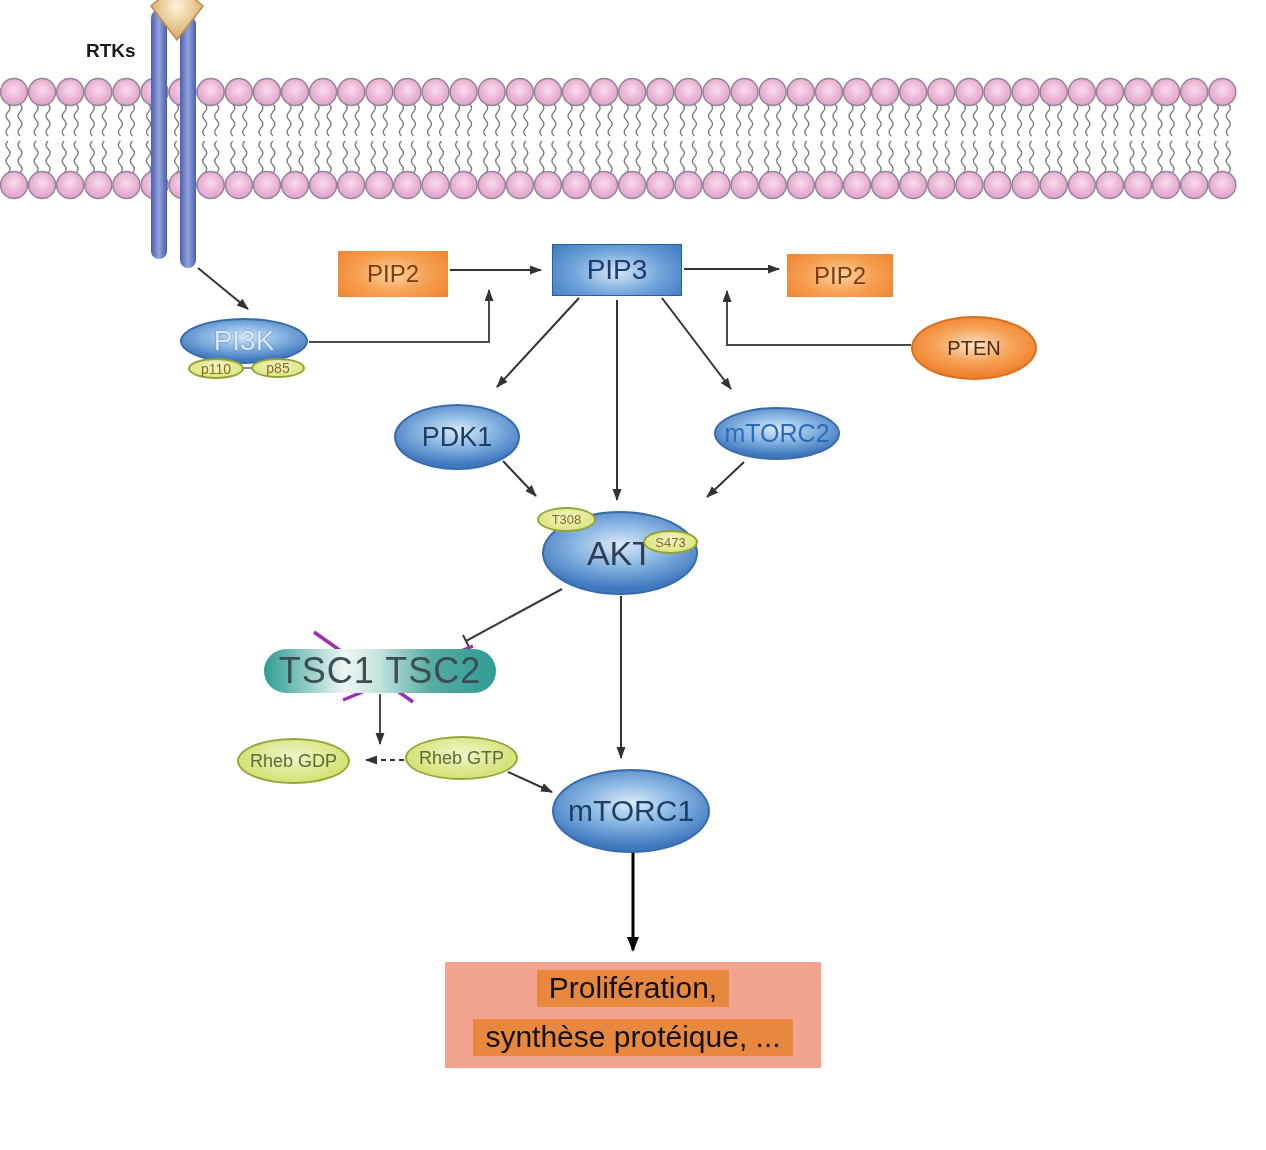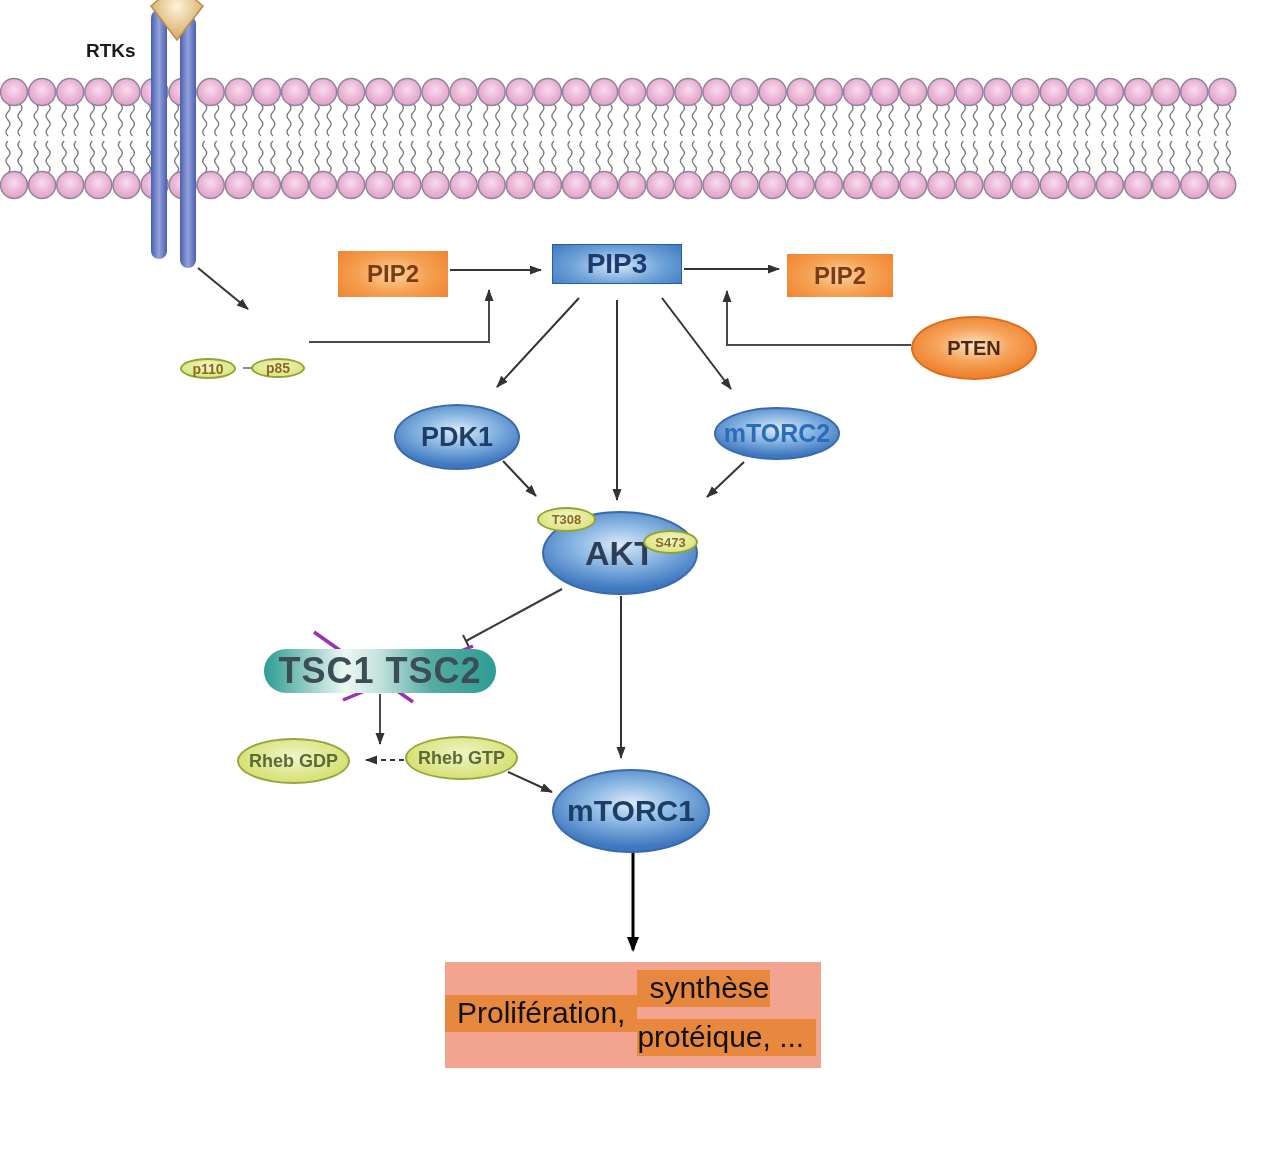--- a/index.html
+++ b/index.html
@@ -1,40 +1,40 @@
 <!DOCTYPE html>
 <html style="--node-blue: #3f78bf; --node-orange: #ee7e28; --badge-green: #dce57e; --badge-green-border: #94a235; --badge-text: #8a6a1e; --teal: #2e9c93; --tsc-text: #3d4d55; --membrane-pink: #eab5d5; --membrane-outline: #90859c; --receptor-blue: #4b5fae; --diamond-tan: #d3a258; --arrow-dark: #333333; --connector-gray: #4a4a4a; --inhibit-purple: #9b30b0; --outcome-outer: #f2a490; --outcome-inner: #e8883e; --outcome-text: #111111; --pip3-text: #1e3a70; --pip2-text: #7a3c12; --blue-text-dark: #1d3f66; --mtorc2-text: #2b6cb8; --pi3k-text: #dce9f8; --rheb-text: #5c6a35; --pten-text: #4a2a12;"><head>
 <meta charset="utf-8">
 <title>Pathway Diagram</title>
 <style>
   html,body{margin:0;padding:0;background:#fff;}
   #stage{position:relative;width:1266px;height:1150px;background:#fff;overflow:hidden;
          font-family:"Liberation Sans",sans-serif;}
   #connector-svg{position:absolute;left:0;top:0;z-index:1;}
   .node{position:absolute;z-index:2;display:flex;align-items:center;justify-content:center;
-        font-weight:bold;text-align:center;box-sizing:border-box;}
+        font-weight:normal;text-align:center;box-sizing:border-box;}
   .ellipse{border-radius:50%;}
   .blue-ellipse{background:radial-gradient(ellipse 62% 55% at 50% 40%, #dceaf8 0%, #8db9e4 45%, var(--node-blue) 100%);
         border:2px solid #386aad;color:var(--blue-text-dark);}
   .pi3k{color:var(--pi3k-text);text-shadow:0 0 2px #3c6fb0;}
   .mtorc2-text{color:var(--mtorc2-text);}
   .orange-ellipse{background:radial-gradient(ellipse 60% 55% at 50% 45%, #fde3c4 0%, #f6a45c 50%, var(--node-orange) 100%);
         border:2px solid #da6f1e;color:var(--pten-text);}
   .orange-rect{background:radial-gradient(ellipse 70% 90% at 50% 50%, #fdd2a0 0%, #f5a153 45%, var(--node-orange) 100%);
         color:var(--pip2-text);}
   .blue-rect{background:radial-gradient(ellipse 70% 90% at 50% 55%, #d5e6f7 0%, #6fa3d9 50%, #3574be 100%);
         color:var(--pip3-text);border:1px solid #2a5f9e;}
   .green-badge{background:radial-gradient(ellipse at 50% 40%, #f1f5cd 0%, var(--badge-green) 75%);
         border:2px solid var(--badge-green-border);color:var(--badge-text);}
   .rheb{background:radial-gradient(ellipse at 50% 40%, #eff4c9 0%, #d9e37c 65%, #cbd966 100%);
         border:2px solid #98a53c;color:var(--rheb-text);}
   .tsc{background:linear-gradient(90deg, var(--teal) 0%, #7fc3bb 15%, #eef7f4 35%, #c2e2dc 50%, #56aca2 72%, var(--teal) 100%);
         color:var(--tsc-text);border-radius:22px;letter-spacing:1px;}
   .rtks-label{position:absolute;z-index:3;font-weight:bold;font-size:19px;color:#1a1a1a;}
-  .outcome{position:absolute;z-index:2;background:var(--outcome-outer);display:flex;flex-direction:row;
+  .outcome{position:absolute;z-index:2;background:var(--outcome-outer);display:flex;flex-direction:column;
         align-items:center;justify-content:center;}
   .oline{line-height:44px;}
   .oline span{background:var(--outcome-inner);padding:1px 12px 3px 12px;font-size:30px;
         color:var(--outcome-text);font-weight:normal;}
   
   .arrow{stroke:var(--arrow-dark);stroke-width:2;fill:none;}
   .elbow{stroke:var(--connector-gray);stroke-width:2;fill:none;}
   .iline{stroke:#3a3a3a;stroke-width:2;fill:none;}
   .xline{stroke:var(--inhibit-purple);stroke-width:3.5;fill:none;}
   .arrow-big{stroke:#000;stroke-width:3;fill:none;}
@@ -367,25 +367,26 @@
     </g>
 
     <g>
       <line x1="314" y1="632" x2="413" y2="702" class="xline"></line>
       <line x1="473" y1="646" x2="343" y2="700" class="xline"></line>
     </g>
   </svg>
 
   <div class="rtks-label" style="left:86px;top:40px;">RTKs</div>
 
-  <div class="node ellipse green-badge" style="left:180px;top:358px;width:56px;height:21px;font-size:14px;">p110</div>
+  <div class="node ellipse blue-ellipse pi3k" style="left:180px;top:318px;width:128px;height:46px;font-size:28px;">PI3K</div>
+  <div class="node ellipse green-badge" style="left:188px;top:358px;width:56px;height:21px;font-size:14px;">p110</div>
   <div class="node ellipse green-badge" style="left:251px;top:358px;width:54px;height:20px;font-size:14px;">p85</div>
 
   <div class="node orange-rect" style="left:338px;top:251px;width:110px;height:46px;font-size:24px;">PIP2</div>
-  <div class="node blue-rect" style="left:552px;top:244px;width:130px;height:40px;font-size:28px;">PIP3</div>
+  <div class="node blue-rect" style="left:552px;top:244px;width:130px;height:52px;font-size:28px;">PIP3</div>
   <div class="node orange-rect" style="left:787px;top:254px;width:106px;height:43px;font-size:24px;">PIP2</div>
   <div class="node ellipse orange-ellipse" style="left:911px;top:316px;width:126px;height:64px;font-size:20px;">PTEN</div>
 
   <div class="node ellipse blue-ellipse" style="left:394px;top:404px;width:126px;height:66px;font-size:27px;">PDK1</div>
   <div class="node ellipse blue-ellipse mtorc2-text" style="left:714px;top:407px;width:126px;height:53px;font-size:25px;">mTORC2</div>
 
   <div class="node ellipse blue-ellipse" style="left:542px;top:511px;width:156px;height:84px;font-size:34px;color:#2e3f55;">AKT</div>
   <div class="node ellipse green-badge" style="left:537px;top:507px;width:59px;height:25px;font-size:13px;z-index:3;">T308</div>
   <div class="node ellipse green-badge" style="left:643px;top:530px;width:55px;height:24px;font-size:13px;z-index:3;">S473</div>
 

